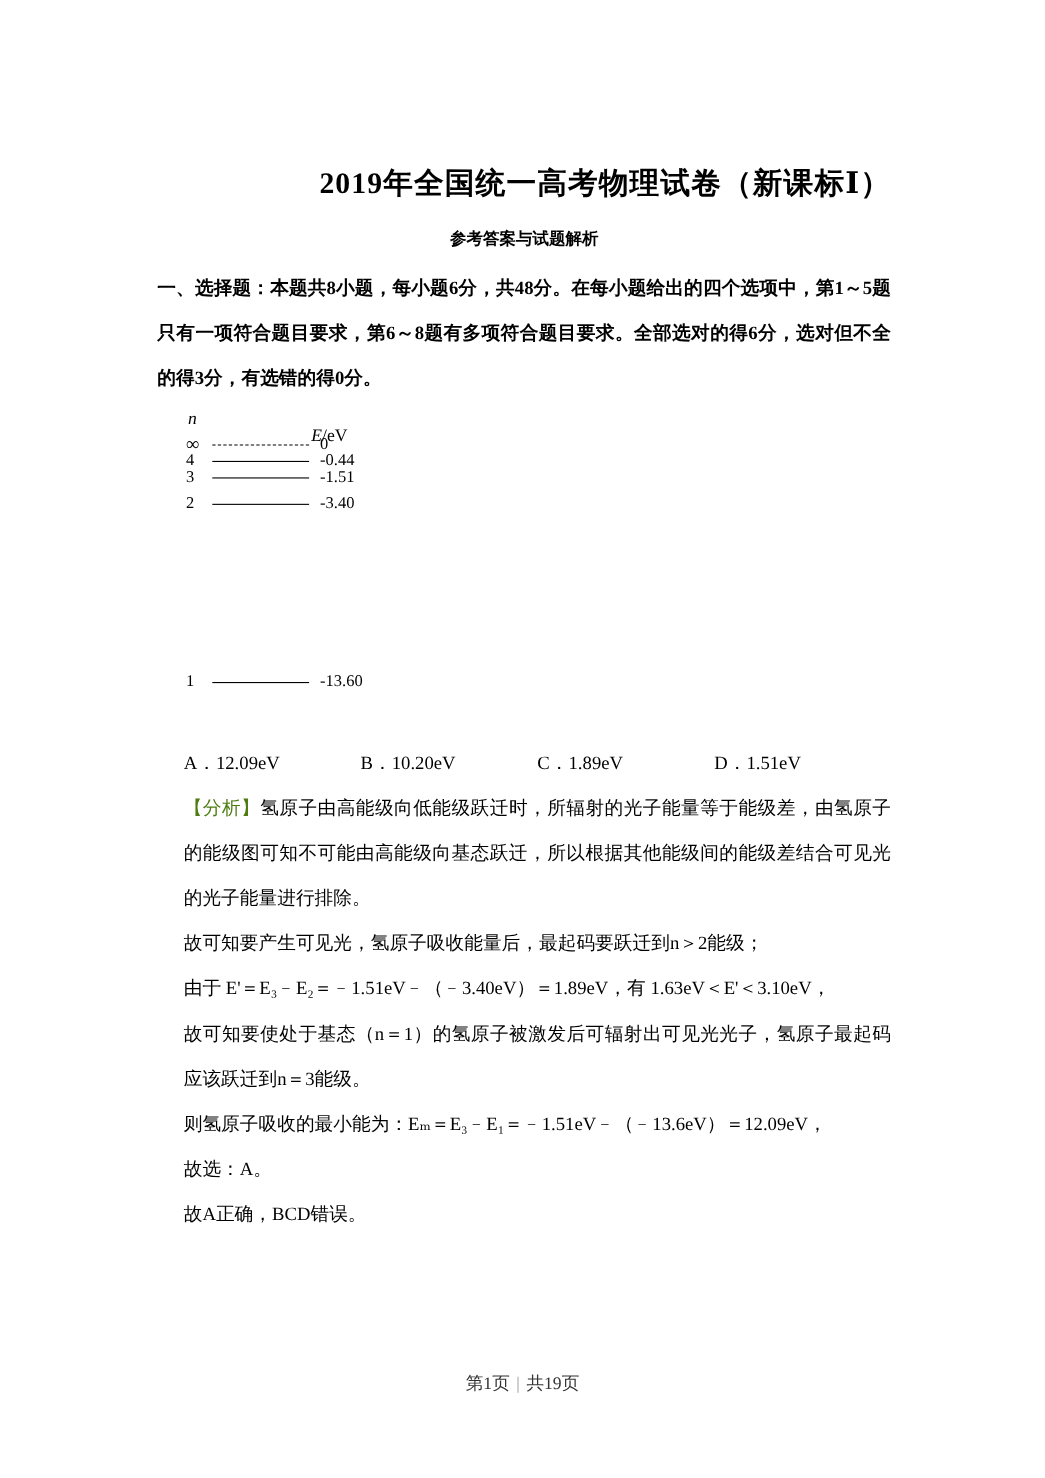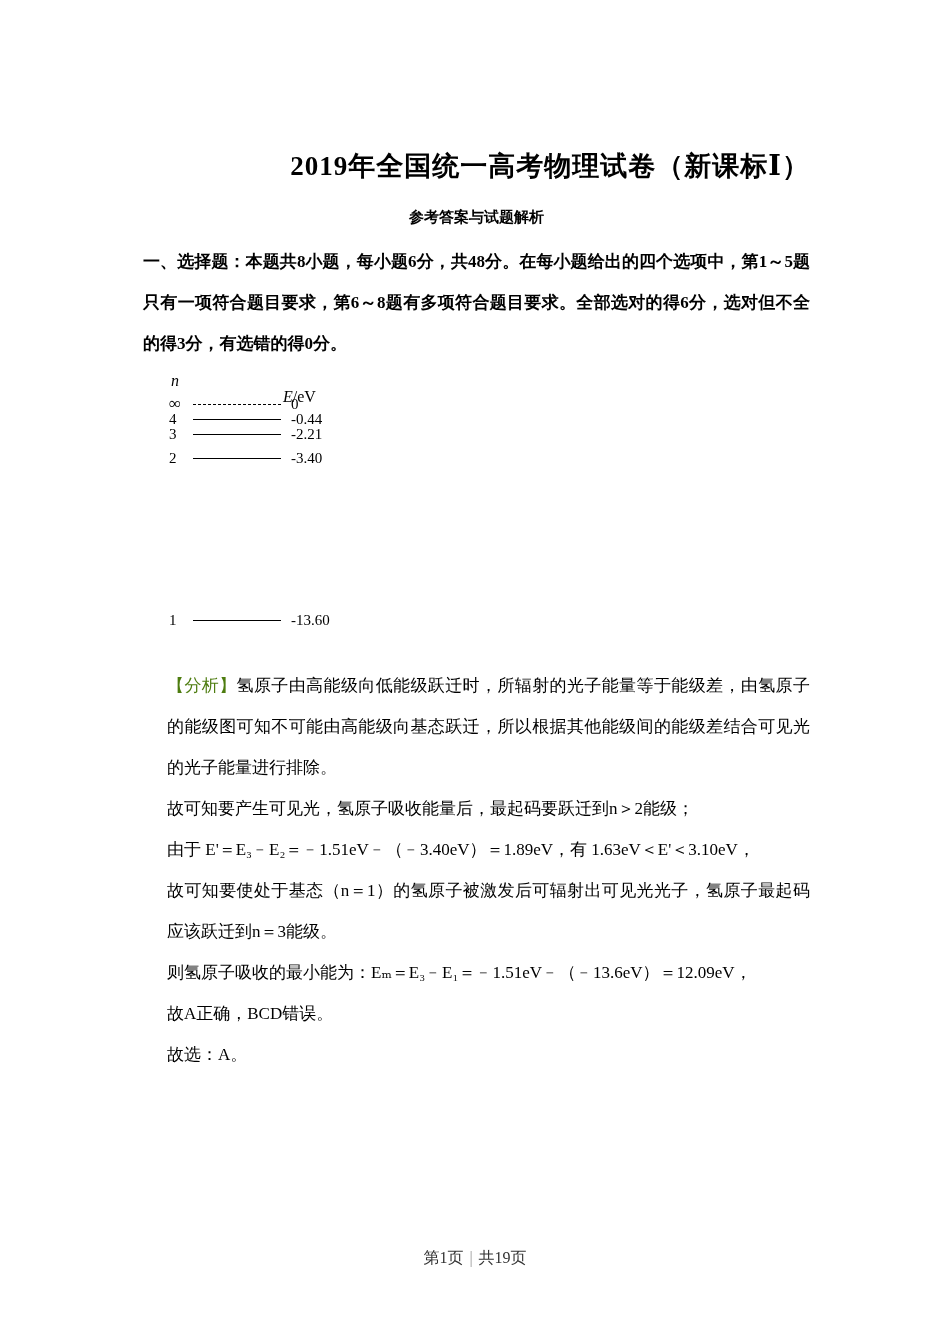--- a/index.html
+++ b/index.html
@@ -67,44 +67,50 @@
 
         <div class="level-row row-4">
           <span class="level-n">4</span>
           <span class="level-line"></span>
           <span class="level-val">-0.44</span>
         </div>
 
         <div class="level-row row-3">
           <span class="level-n">3</span>
           <span class="level-line"></span>
-          <span class="level-val">-2.21</span>
+          <span class="level-val">-1.51</span>
         </div>
 
         <div class="level-row row-2">
           <span class="level-n">2</span>
           <span class="level-line"></span>
           <span class="level-val">-3.40</span>
         </div>
 
         <div class="level-row row-1">
           <span class="level-n">1</span>
           <span class="level-line"></span>
           <span class="level-val">-13.60</span>
         </div>
       </div>
 
+      <div class="options">
+        <span class="option">A．12.09eV</span>
+        <span class="option">B．10.20eV</span>
+        <span class="option">C．1.89eV</span>
+        <span class="option">D．1.51eV</span>
+      </div>
 
       <div class="para"><span class="tag">【分析】</span><span>氢原子由高能级向低能级跃迁时，所辐射的光子能量等于能级差，由氢原子的能级图可知不可能由高能级向基态跃迁，所以根据其他能级间的能级差结合可见光的光子能量进行排除。</span></div>
 
 
       <div class="para">故可知要产生可见光，氢原子吸收能量后，最起码要跃迁到n＞2能级；</div>
       <div class="para">由于 E'＝E₃﹣E₂＝﹣1.51eV﹣（﹣3.40eV）＝1.89eV，有 1.63eV＜E'＜3.10eV，</div>
       <div class="para">故可知要使处于基态（n＝1）的氢原子被激发后可辐射出可见光光子，氢原子最起码应该跃迁到n＝3能级。</div>
       <div class="para">则氢原子吸收的最小能为：Eₘ＝E₃﹣E₁＝﹣1.51eV﹣（﹣13.6eV）＝12.09eV，</div>
+      <div class="para">故选：A。</div>
       <div class="para">故A正确，BCD错误。</div>
-      <div class="para">故选：A。</div>
 
     </div>
   </div>
 
   <div class="footer"><span>第1页</span><span class="sep">|</span><span>共19页</span></div>
 </div>
 
 </body></html>

